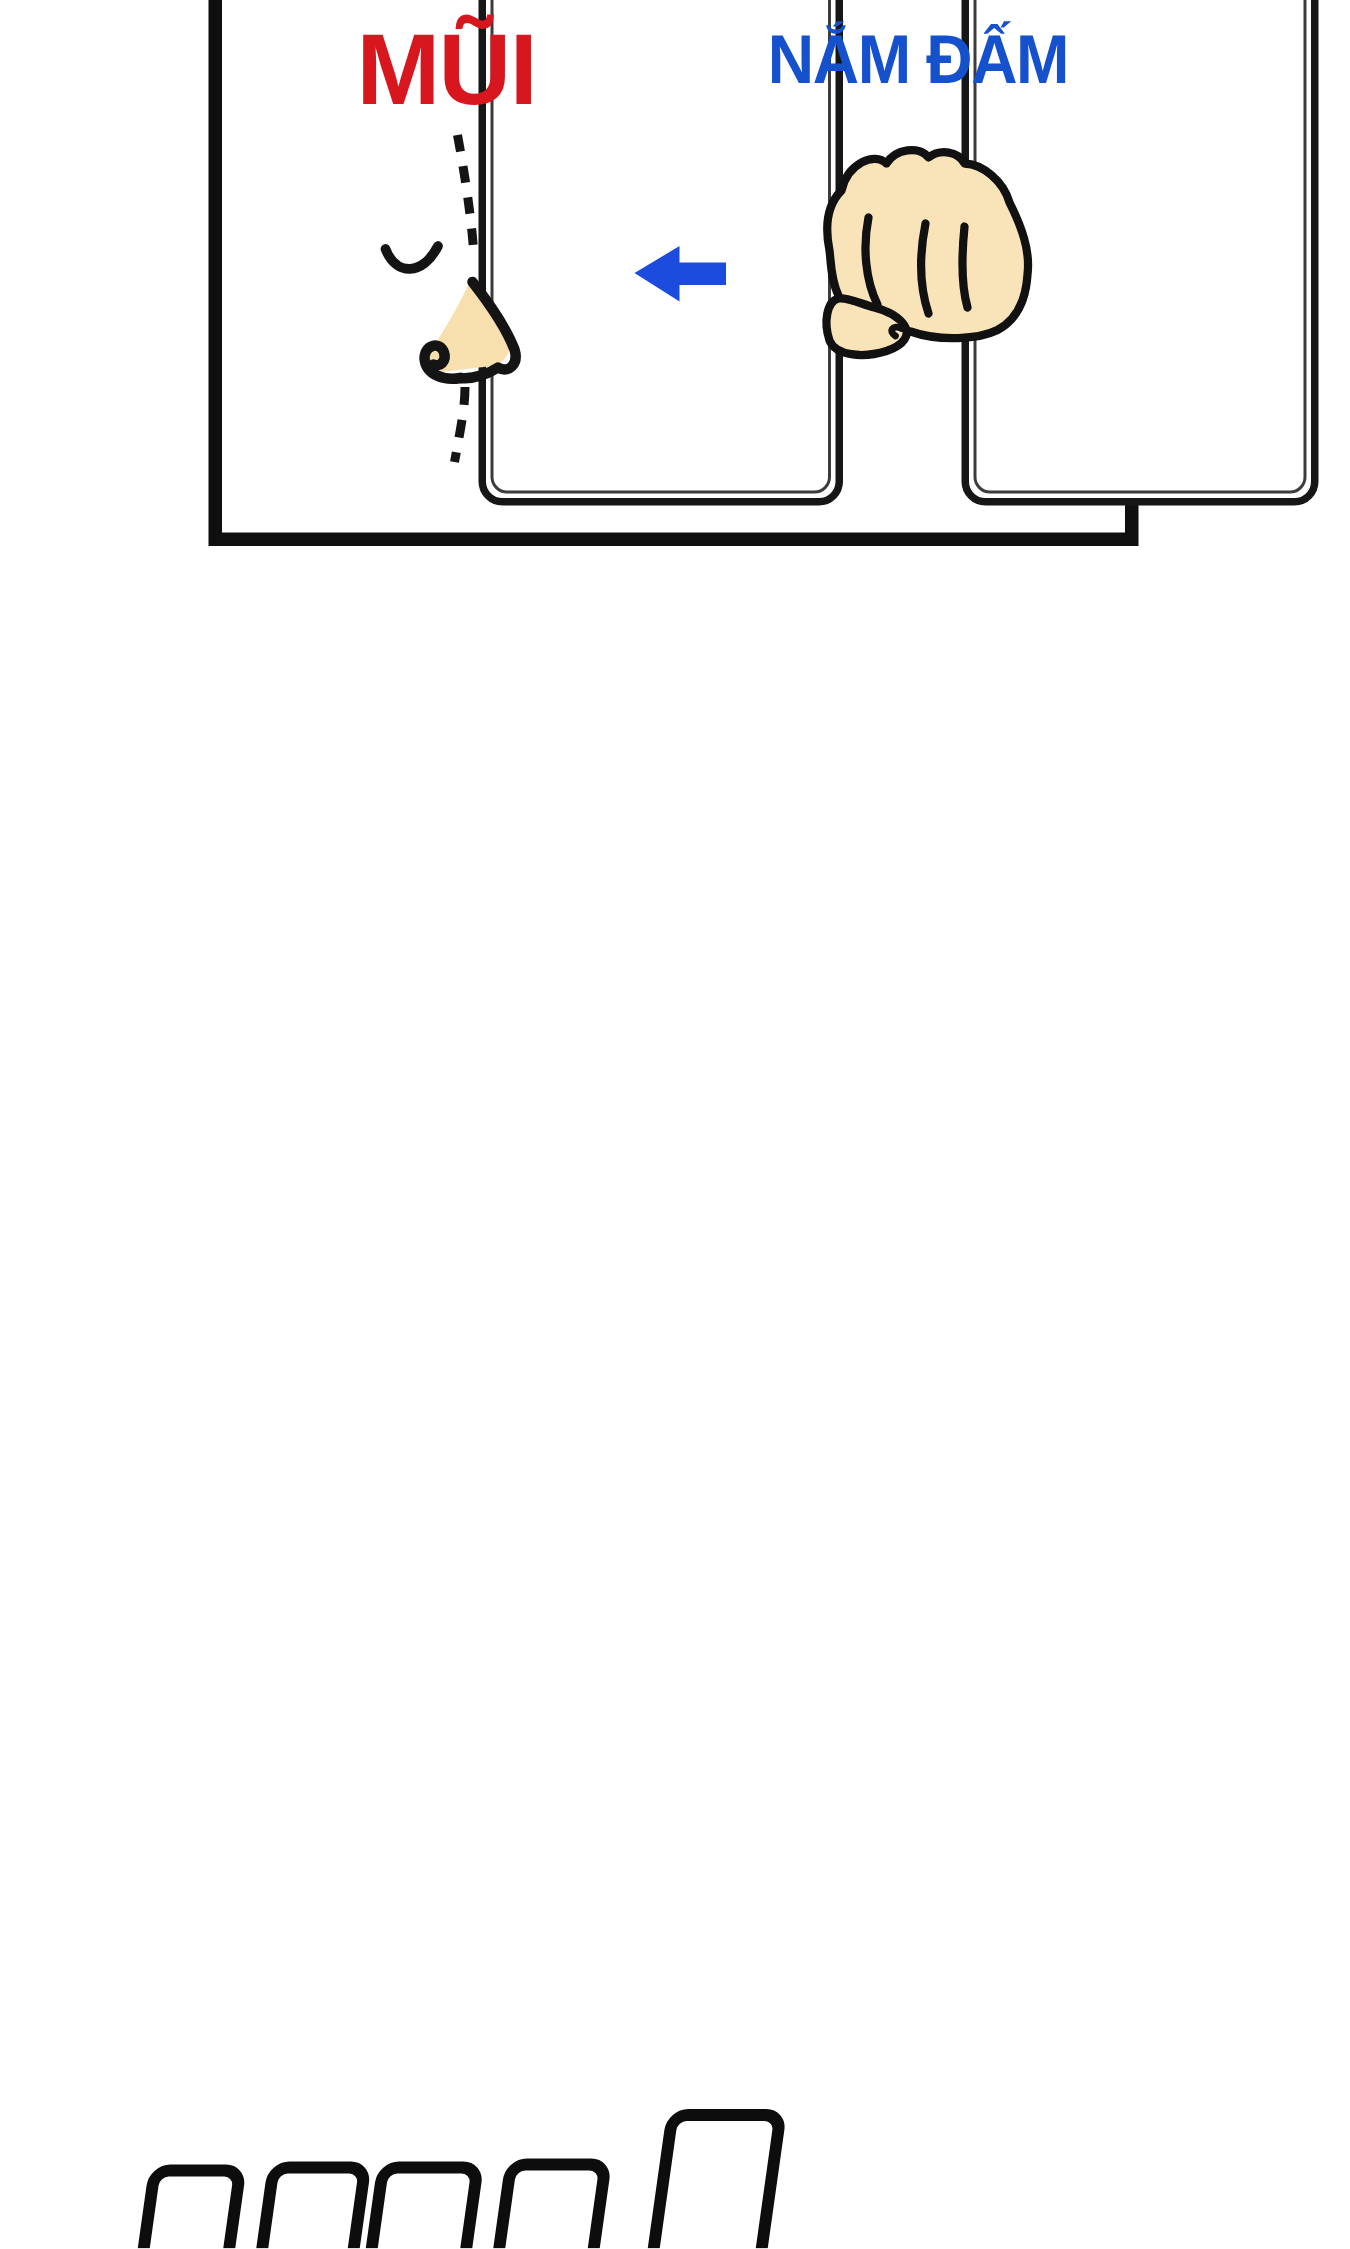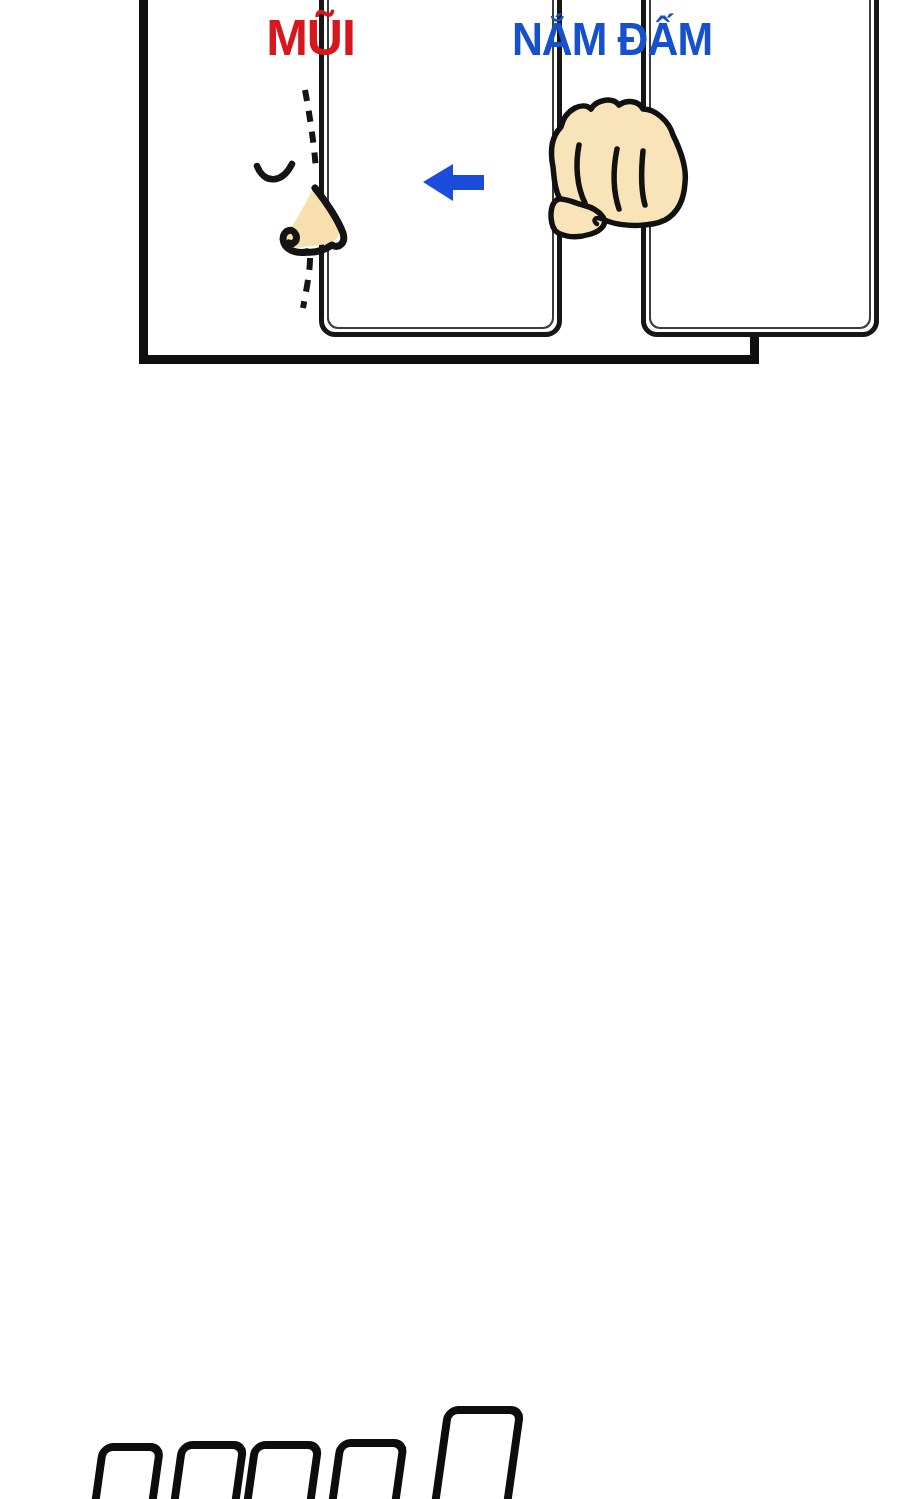--- a/index.html
+++ b/index.html
@@ -41,21 +41,21 @@
   .card-fist { left: 493px; top: -14px; width: 238px; height: 360px; }
 
   .card-title {
     position: absolute;
     text-align: center;
     font-weight: 800;
     line-height: 1;
     white-space: nowrap;
     letter-spacing: -1px;
   }
-  .title-nose { left: 189px; top: 13px; width: 243px; font-size: 50px; }
+  .title-nose { left: 176px; top: 13px; width: 243px; font-size: 67px; }
   .title-fist { left: 493px; top: 16px; width: 238px; font-size: 46px; transform: scaleX(0.93); transform-origin: 50% 0; }
 
   .abs { position: absolute; }
 </style>
 </head>
 <body>
 
 <div id="page">
 
   <div class="panel">

